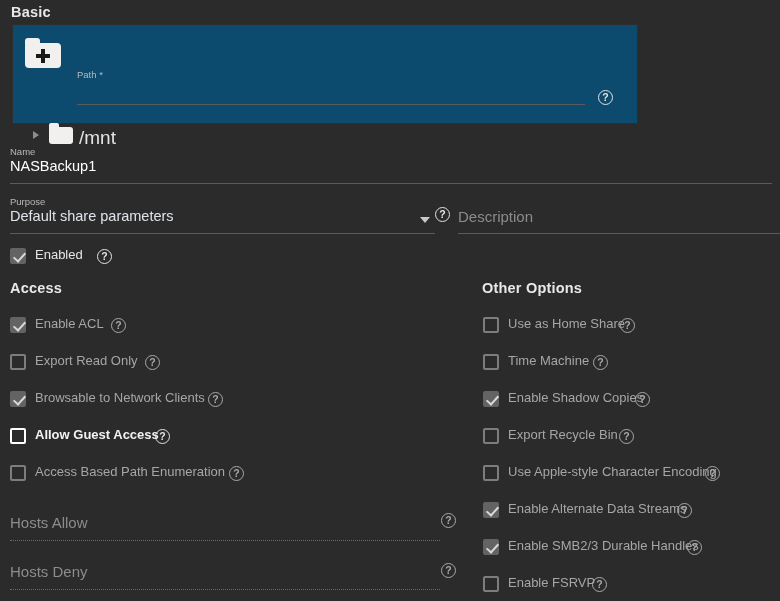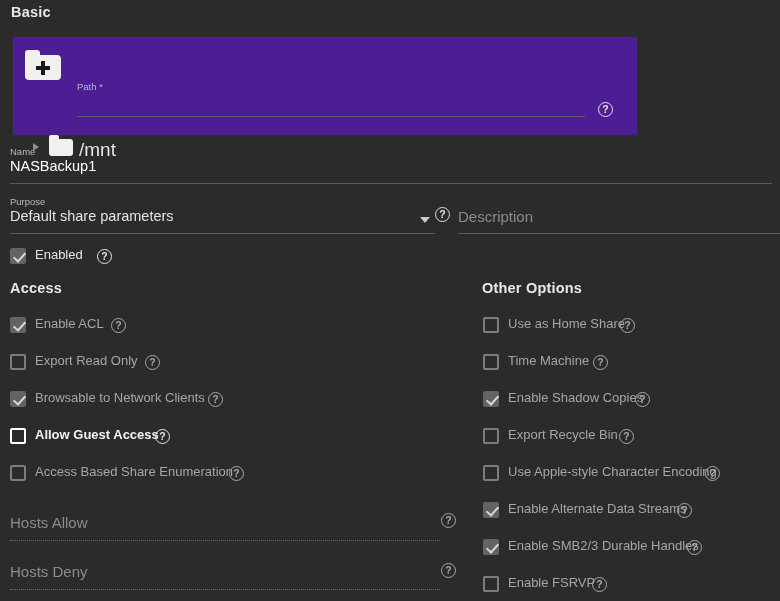--- a/index.html
+++ b/index.html
@@ -22,23 +22,23 @@
     color: #e8e8e8;
     letter-spacing: .2px;
   }
   #basic-title { position: absolute; left: 11px; top: 4px; }
   #access-title { position: absolute; left: 10px; top: 280px; }
   #other-title  { position: absolute; left: 482px; top: 280px; }
 
   
   .path-panel {
     position: absolute;
-    left: 12px; top: 36px;
+    left: 12px; top: 24px;
     width: 626px; height: 100px;
-    background: #4c1d95;
+    background: #0c4a6e;
     border: 1px solid #2e2e2e;
   }
 
   .folder-add {
     position: absolute; left: 12px; top: 14px;
     width: 36px; height: 29px;
   }
   .folder-shape {
     position: absolute; left: 0; top: 4px;
     width: 36px; height: 25px;
@@ -246,21 +246,21 @@
   </div>
 
   <div class="cb-row" style="left:10px; top:426px;">
     <div class="cb focused"></div>
     <div class="cb-label bright">Allow Guest Access</div>
     <span class="help cb-help" style="left:145px;">?</span>
   </div>
 
   <div class="cb-row" style="left:10px; top:463px;">
     <div class="cb"></div>
-    <div class="cb-label">Access Based Share Enumeration</div>
+    <div class="cb-label">Access Based Path Enumeration</div>
     <span class="help cb-help dim" style="left:219px;">?</span>
   </div>
 
   <div class="field" style="left:10px; top:508px; width:430px;">
     <div class="placeholder">Hosts Allow</div>
     <div class="field-line dotted" style="width:430px; top:32px;"></div>
   </div>
   <span class="help help-abs dim" style="left:441px; top:513px;">?</span>
 
   <div class="field" style="left:10px; top:557px; width:430px;">

